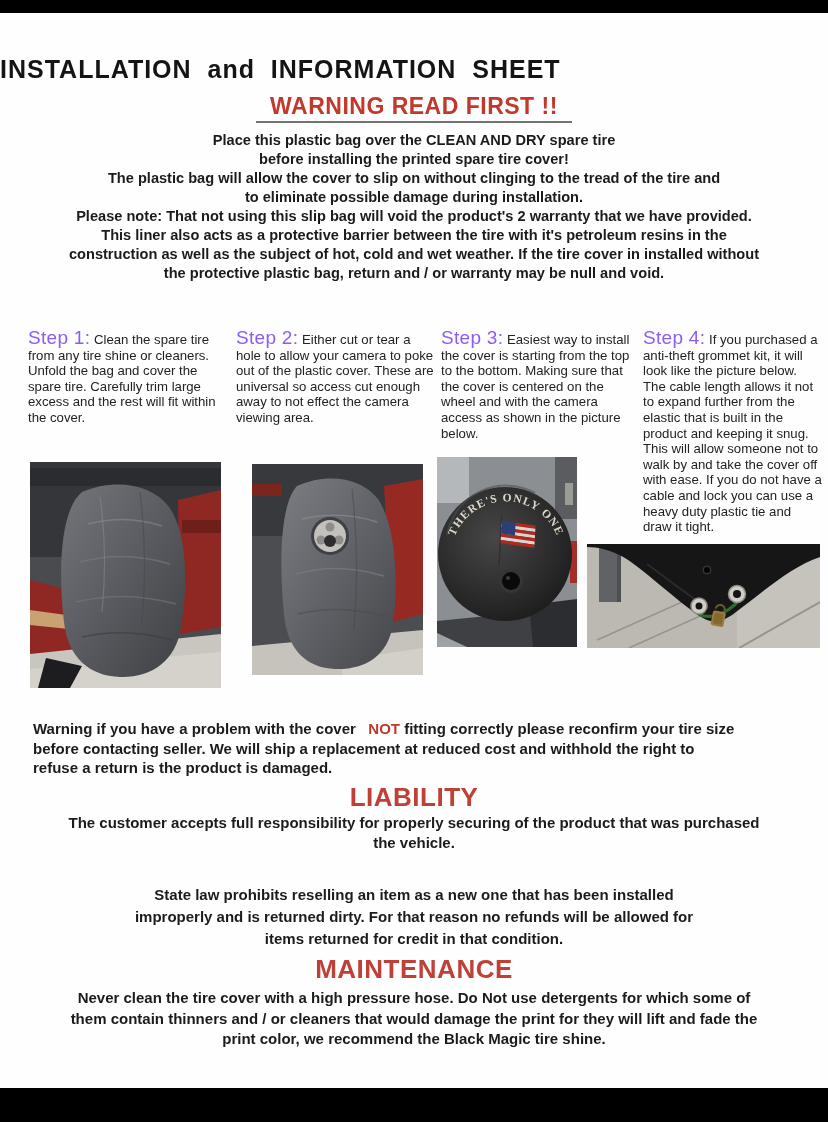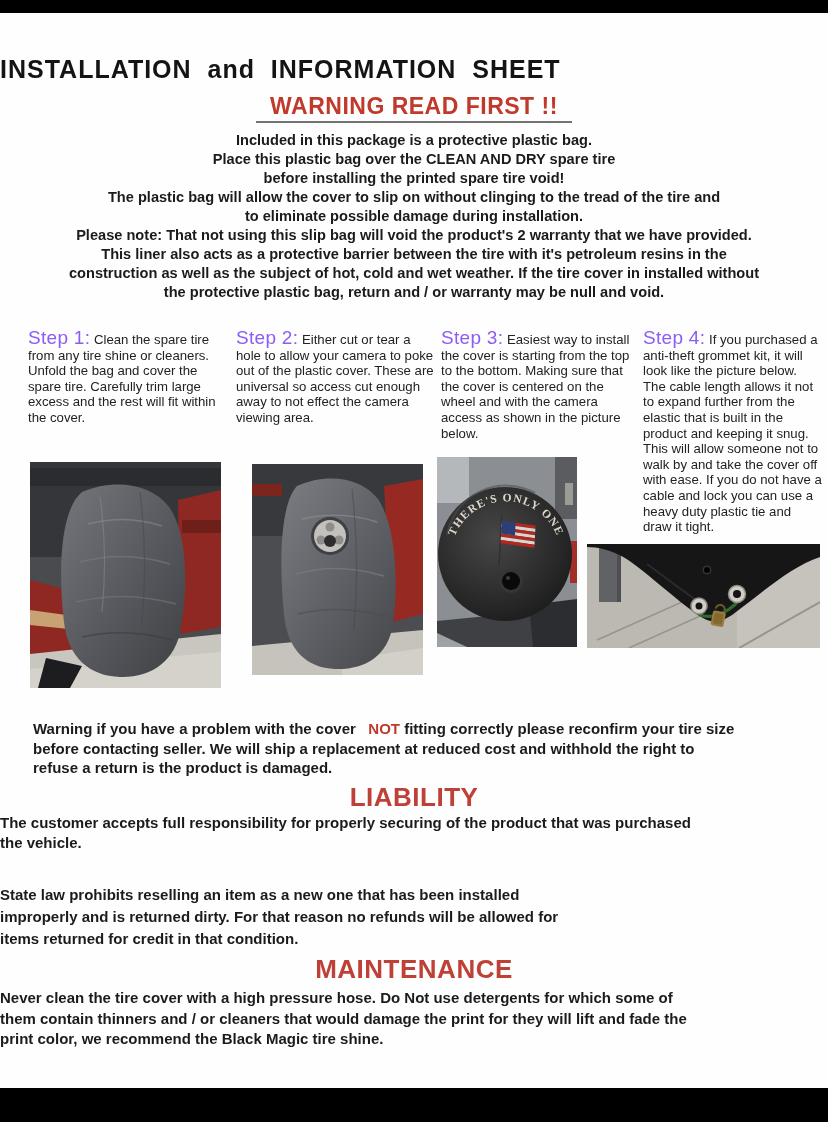--- a/index.html
+++ b/index.html
@@ -44,21 +44,21 @@
   .fit-warning .hl{color:#c0392b;white-space:pre-wrap;}
   .fit-warning .seg{white-space:pre-wrap;}
 
   .red-heading{
     position:absolute;left:0;width:828px;text-align:center;
     font-size:26px;font-weight:bold;color:#bf4036;letter-spacing:.5px;
   }
   #liability-heading{top:782px;}
   #maintenance-heading{top:954px;}
 
-  .centered-para{position:absolute;left:0;width:828px;text-align:left;}
+  .centered-para{position:absolute;left:0;width:828px;text-align:center;}
   .centered-para .ln{font-size:15px;font-weight:bold;white-space:nowrap;}
   #liability-para1{top:813px;}
   #liability-para1 .ln{line-height:19.5px;}
   #liability-para2{top:884px;}
   #liability-para2 .ln{line-height:22px;}
   #maintenance-para{top:988px;}
   #maintenance-para .ln{line-height:20.5px;}
 </style>
 </head>
 <body>
@@ -67,23 +67,22 @@
 
   <div class="bar bar-top"></div>
 
   <div class="doc-title">INSTALLATION  and  INFORMATION  SHEET</div>
 
   <div class="warn-heading-wrap">
     <span class="warn-heading">WARNING READ FIRST !!</span>
   </div>
 
   <div class="intro">
-    <div class="ln">Included in this package is a protective plastic bag.</div>
     <div class="ln">Place this plastic bag over the CLEAN AND DRY spare tire</div>
-    <div class="ln">before installing the printed spare tire void!</div>
+    <div class="ln">before installing the printed spare tire cover!</div>
     <div class="ln">The plastic bag will allow the cover to slip on without clinging to the tread of the tire and</div>
     <div class="ln">to eliminate possible damage during installation.</div>
     <div class="ln">Please note: That not using this slip bag will void the product's 2 warranty that we have provided.</div>
     <div class="ln">This liner also acts as a protective barrier between the tire with it's petroleum resins in the</div>
     <div class="ln">construction as well as the subject of hot, cold and wet weather.  If the tire cover in installed without</div>
     <div class="ln">the protective plastic bag, return and / or warranty may be null and void.</div>
   </div>
 
   <div class="step-col" id="step1">
     <span class="step-label">Step 1:</span>

